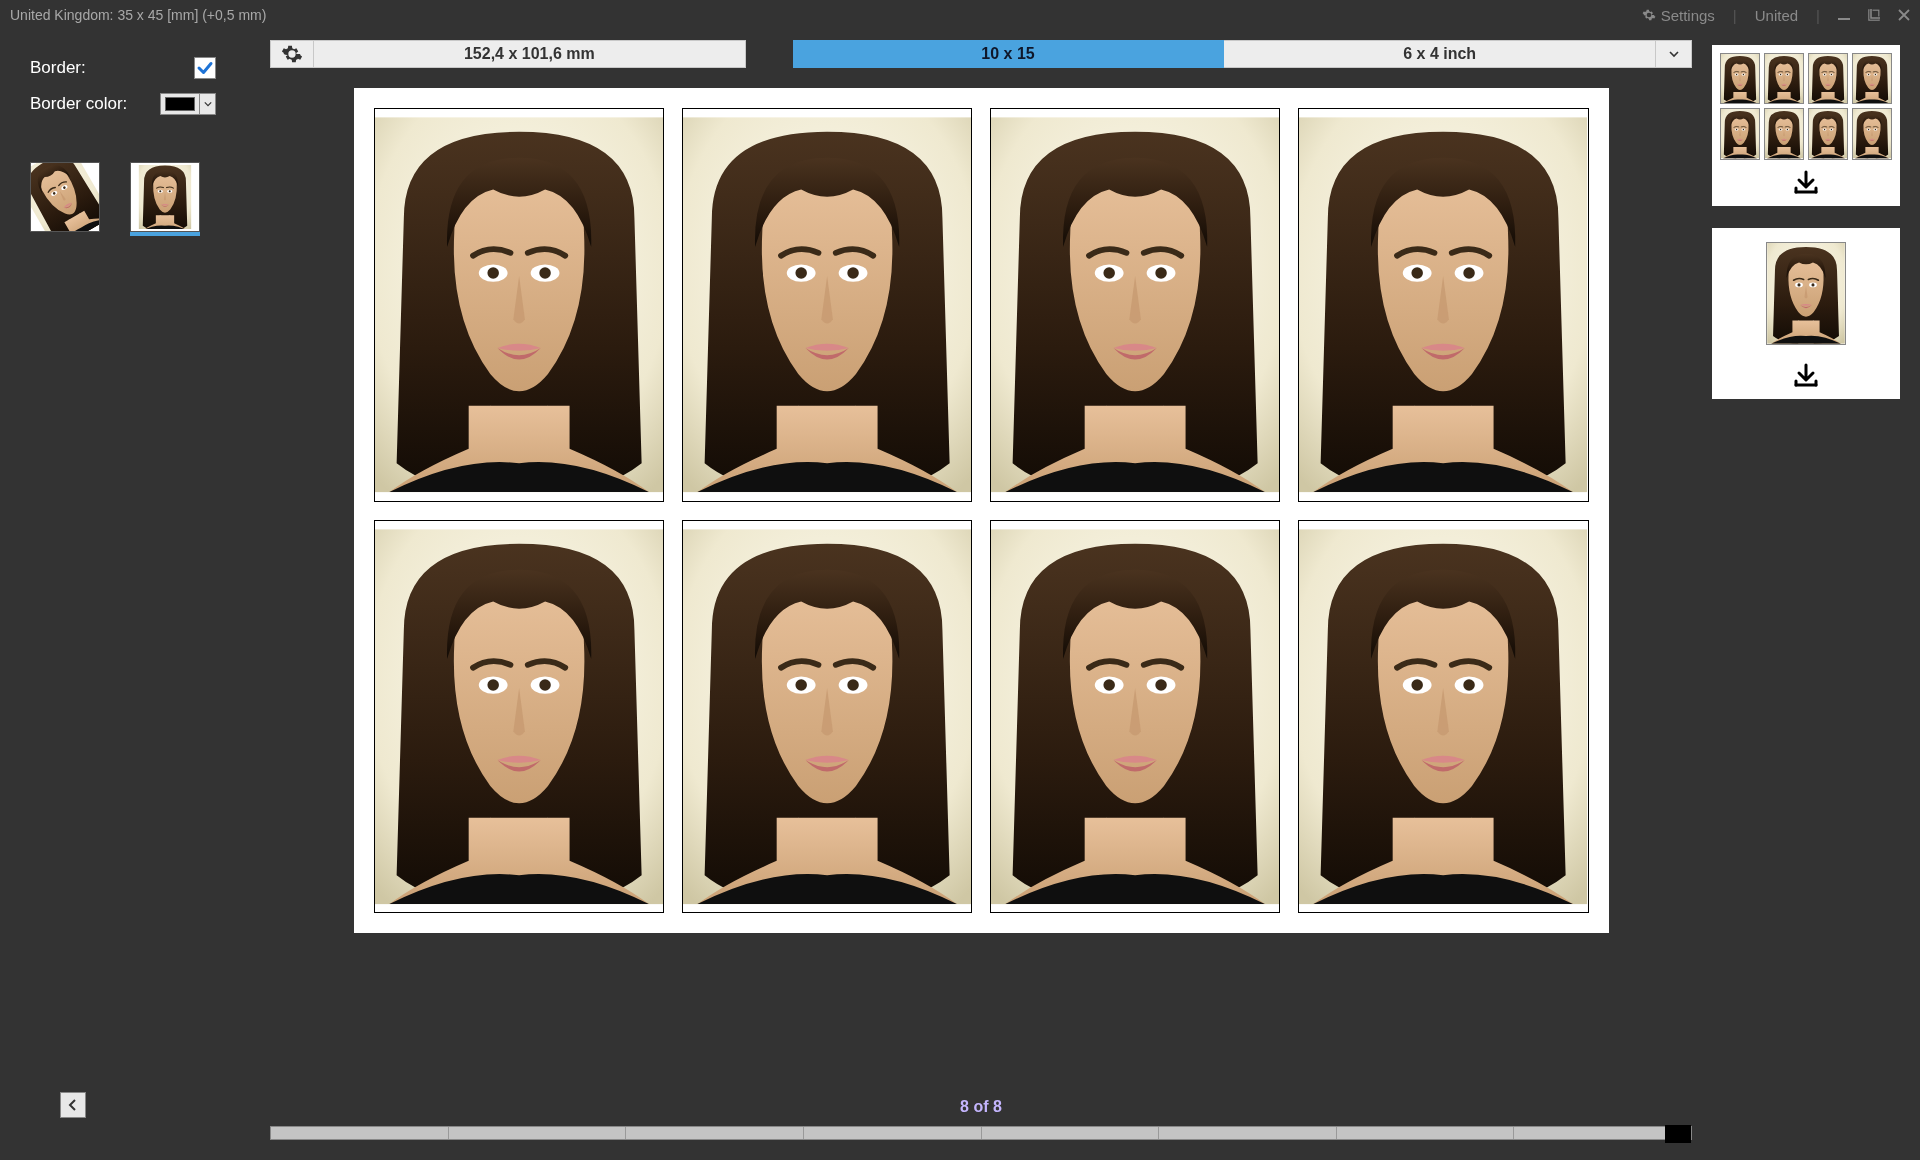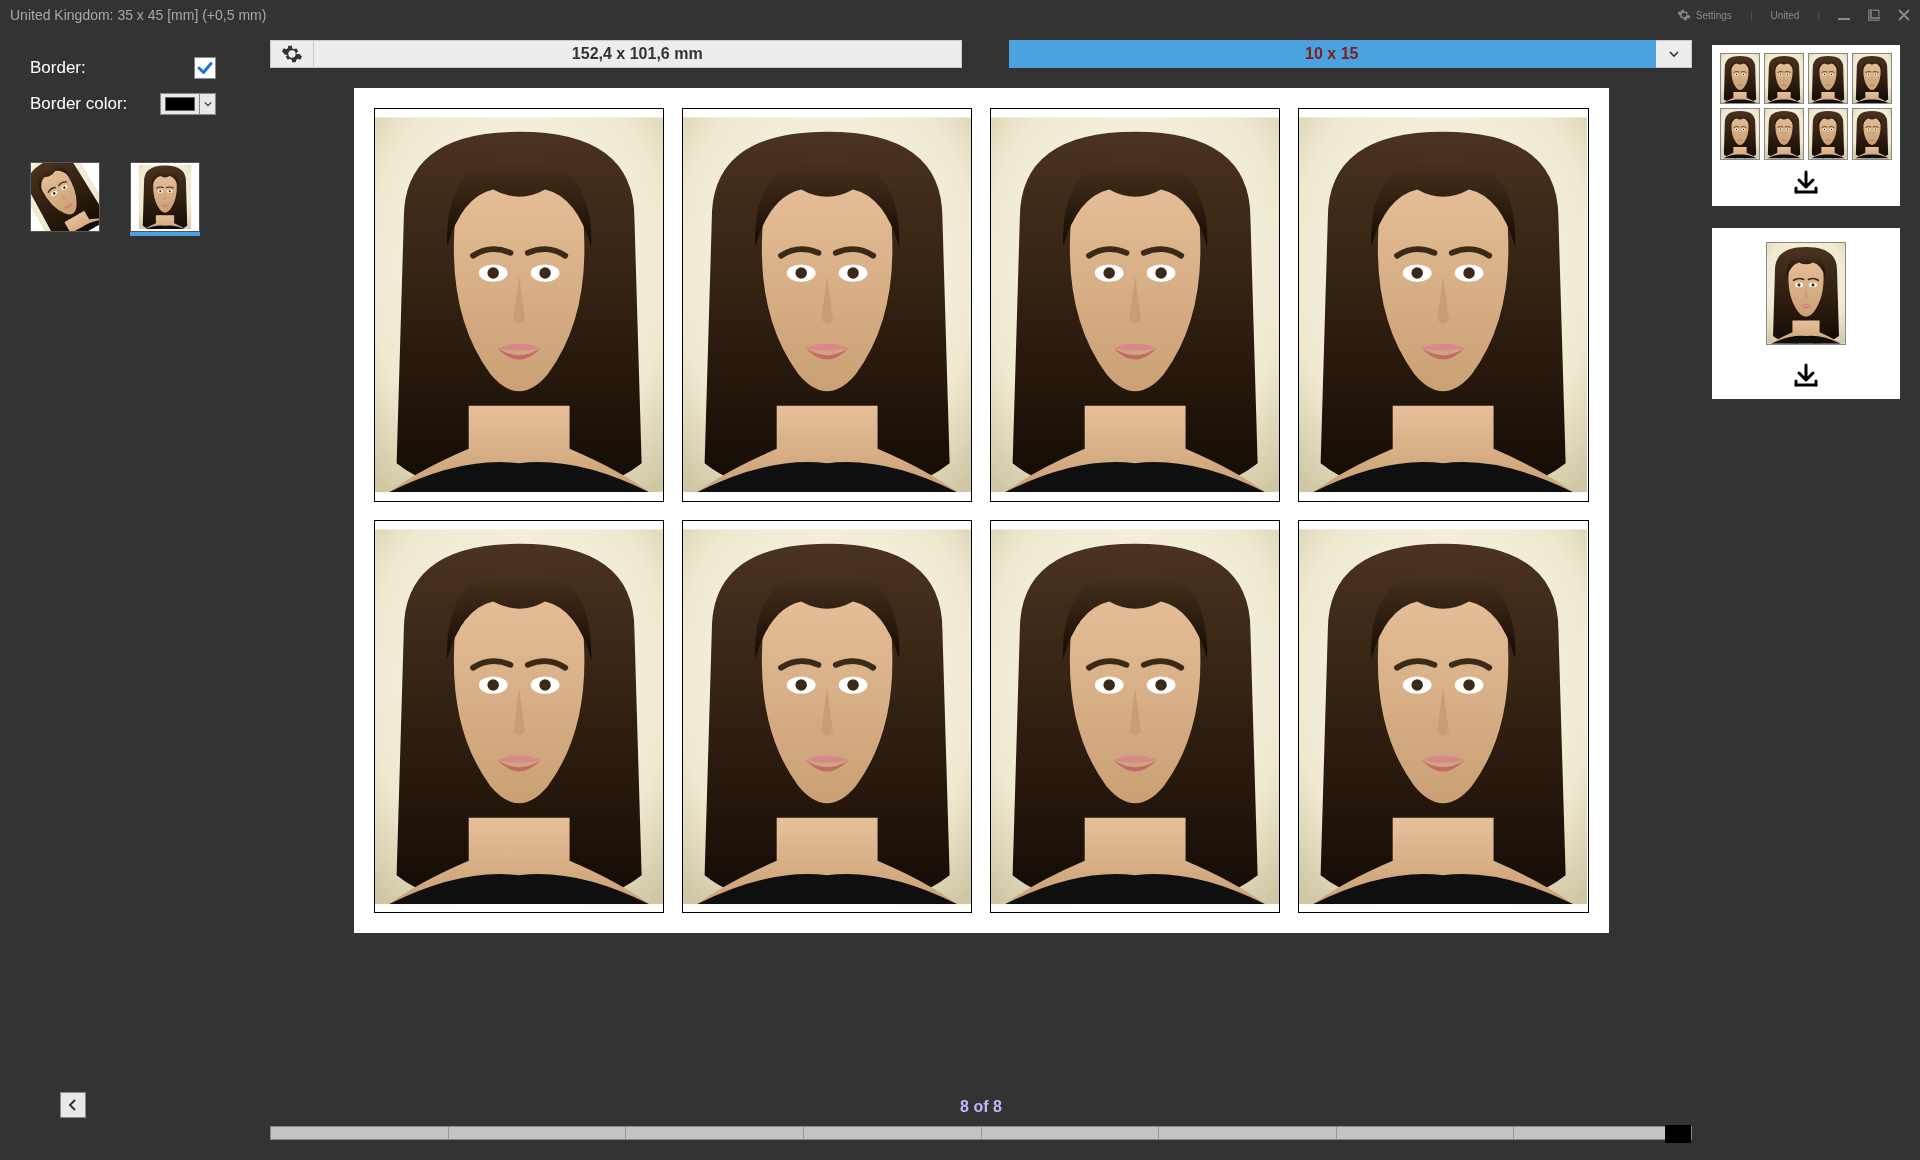--- a/index.html
+++ b/index.html
@@ -2,21 +2,21 @@
 <html><head>
 <meta charset="utf-8">
 <style>
   * { box-sizing: border-box; margin: 0; padding: 0; }
   html, body { width: 1920px; height: 1160px; overflow: hidden; font-family: "Segoe UI", Arial, sans-serif; }
   body { background: #333333; color: #d0d0d0; font-size: 17px; position: relative; }
 
   
   .titlebar { height: 30px; display: flex; align-items: center; padding: 0 10px; }
   .titlebar .title { color: #a8a8a8; font-size: 14px; }
-  .titlebar .right { margin-left: auto; display: flex; align-items: center; gap: 18px; color: #8a8a8a; font-size: 10px; text-align: center; }
+  .titlebar .right { margin-left: auto; display: flex; align-items: center; gap: 18px; color: #8a8a8a; font-size: 15px; text-align: center; }
   .titlebar .right .sep { color: #555; }
   .titlebar .right span[data-interactable="true"] { cursor: pointer; }
   .titlebar svg { display: block; }
 
   
   .layout { display: flex; height: calc(100% - 30px); }
   .left-panel { width: 270px; padding: 20px 30px 20px 30px; flex-shrink: 0; }
   .center-panel { flex: 1; padding: 10px 0 20px 0; display: flex; flex-direction: column; align-items: stretch; }
   .right-panel { width: 228px; padding: 15px 20px 20px 20px; flex-shrink: 0; }
 
@@ -30,21 +30,21 @@
   .color-select .caret { width: 16px; height: 20px; display: flex; align-items: center; justify-content: center; border-left: 1px solid #888; }
   .thumbs { margin-top: 40px; display: flex; gap: 30px; }
   .thumb { width: 70px; height: 70px; background: #fff; border: 1px solid #555; cursor: pointer; position: relative; overflow: hidden; }
   .thumb.selected { box-shadow: 0 4px 0 0 #4aa3df; }
   .thumb.selected::after { content: ""; position: absolute; inset: 0; border: 2px solid #fff; pointer-events: none; }
 
   
   .size-bar { display: flex; align-items: stretch; height: 28px; margin: 0 0 20px 0; }
   .size-gear { width: 44px; background: #ededed; border: 1px solid #c8c8c8; display: flex; align-items: center; justify-content: center; cursor: pointer; }
   .size-btn { flex: 1; background: #ededed; border: 1px solid #c8c8c8; border-left: none; display: flex; align-items: center; justify-content: center; color: #333; font-weight: 600; cursor: pointer; font-size: 16px; }
-  .size-btn.active { background: #4aa3df; color: #7f1d1d; border-color: #4aa3df; margin-left: 47px; }
+  .size-btn.active { background: #4aa3df; color: #0f172a; border-color: #4aa3df; margin-left: 47px; }
   .size-dd { width: 36px; background: #ededed; border: 1px solid #c8c8c8; border-left: none; display: flex; align-items: center; justify-content: center; cursor: pointer; }
 
   
   .sheet-wrap { flex: 1; display: flex; justify-content: center; align-items: flex-start; }
   .sheet { background: #fff; width: 1255px; height: 845px; padding: 20px; display: grid; grid-template-columns: repeat(4, 1fr); grid-template-rows: repeat(2, 1fr); gap: 18px; }
   .photo { border: 1px solid #000; position: relative; overflow: hidden; }
 
   
   .counter { text-align: center; color: #c4b5fd; font-weight: 600; margin-top: 14px; font-size: 16px; }
   .slider-row { display: flex; align-items: center; margin-top: 10px; padding: 0 0 0 0; }
@@ -191,20 +191,23 @@
         <svg data-interactable="false" width="22" height="22" viewBox="0 0 24 24" fill="#333">
             <path d="M12 8a4 4 0 100 8 4 4 0 000-8zm9 4c0 .4 0 .8-.1 1.2l2.1 1.6-2 3.4-2.5-1a7 7 0 01-2 1.2l-.4 2.6h-4l-.4-2.6a7 7 0 01-2-1.2l-2.5 1-2-3.4 2.1-1.6A7 7 0 013 12c0-.4 0-.8.1-1.2L1 9.2l2-3.4 2.5 1a7 7 0 012-1.2L7.9 3h4l.4 2.6a7 7 0 012 1.2l2.5-1 2 3.4-2.1 1.6c.1.4.1.8.1 1.2z"></path>
           </svg>
       </div>
       <div class="size-btn" data-interactable="true">
           <span data-interactable="false">152,4 x 101,6 mm</span>
         </div>
       <div class="size-btn active" data-interactable="true">
           <span data-interactable="false">10 x 15</span>
         </div>
+      <div class="size-btn" data-interactable="true">
+          <span data-interactable="false">6 x 4 inch</span>
+        </div>
       <div class="size-dd" data-interactable="true">
         <svg data-interactable="false" width="10" height="10" viewBox="0 0 10 10">
             <path d="M1 3 L5 7 L9 3" fill="none" stroke="#333" stroke-width="1.6"></path>
           </svg>
       </div>
     </div>
 
     <div class="sheet-wrap" data-interactable="false">
       <div class="sheet" data-interactable="false">
         <div class="photo" data-interactable="true">

